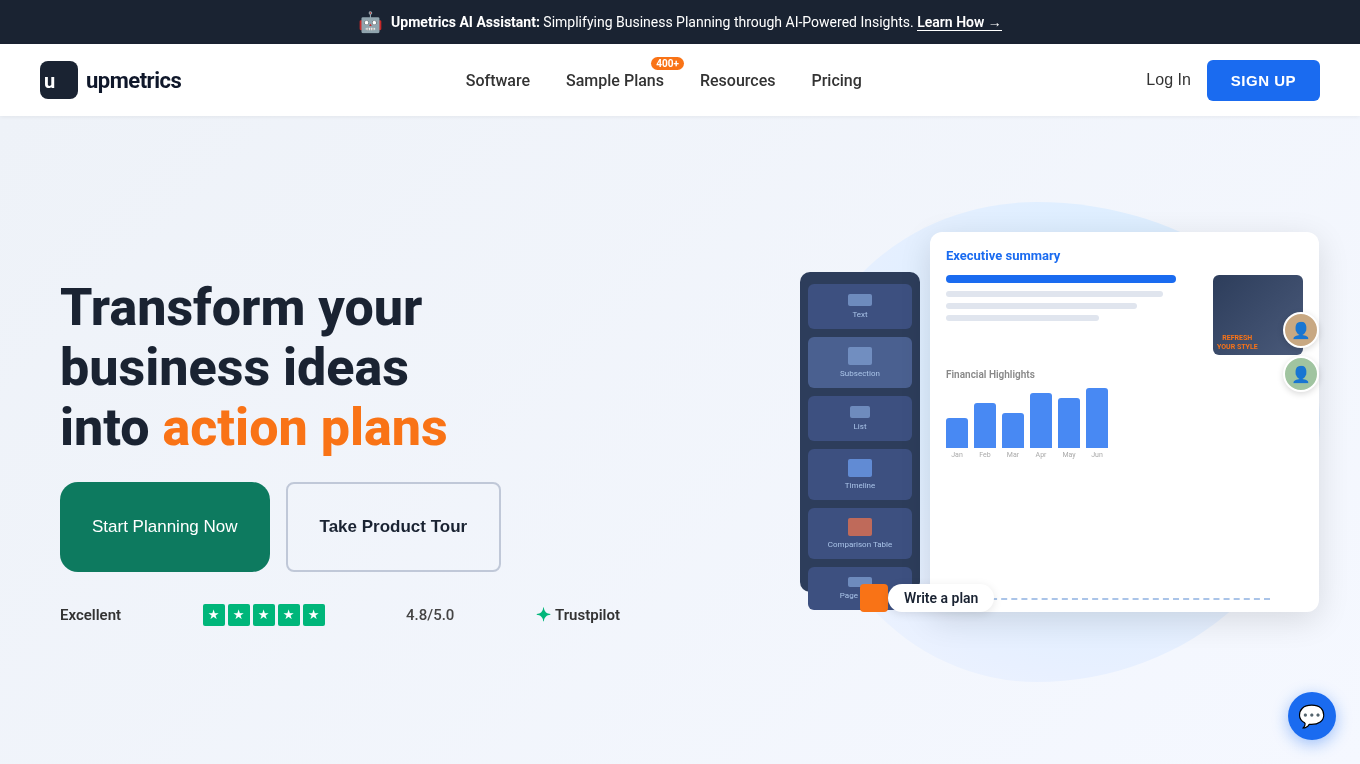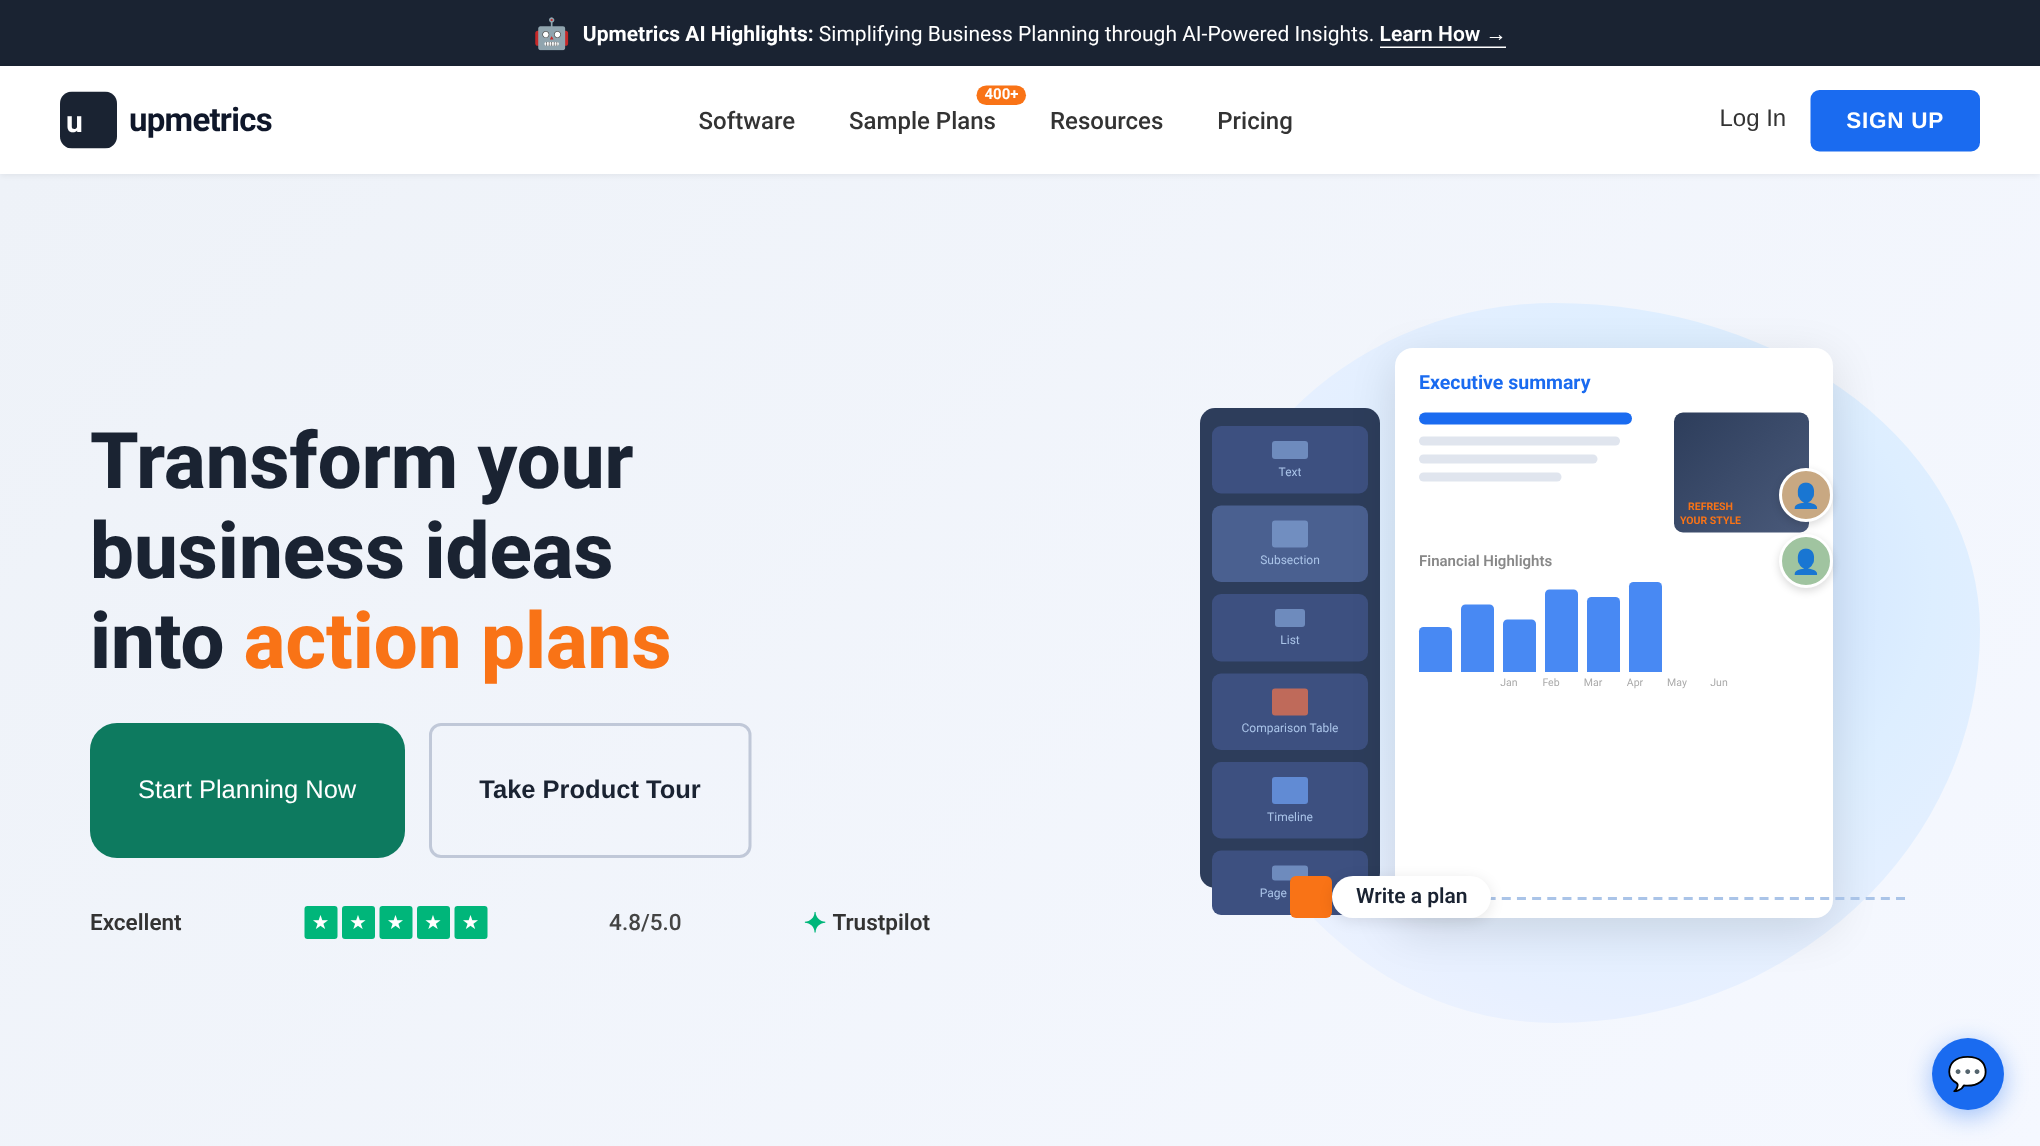--- a/index.html
+++ b/index.html
@@ -252,21 +252,21 @@
       color: #aac4e8;
       text-align: center;
     }
     .sidebar-item-mock.active {
       background: #4a6090;
     }
     .main-panel {
       position: absolute;
       left: 130px;
       top: 0;
-      width: 292px;
+      width: 389px;
       height: 380px;
       background: #fff;
       border-radius: 12px;
       padding: 16px;
       box-shadow: 0 8px 32px rgba(0,0,0,0.12);
     }
     .exec-summary-title {
       font-size: 13px;
       font-weight: 700;
       color: #1a6bf0;
@@ -334,21 +334,20 @@
     .bar {
       width: 22px;
       background: #1a6bf0;
       border-radius: 3px 3px 0 0;
       opacity: 0.8;
     }
     .chart-labels {
       display: flex;
       gap: 6px;
       margin-top: 3px;
-      justify-content: center;
     }
     .chart-label {
       width: 22px;
       font-size: 7px;
       color: #aaa;
       text-align: center;
     }
     .avatars-area {
       position: absolute;
       right: 0;
@@ -422,21 +421,21 @@
       color: #fff;
       font-size: 22px;
     }
   </style>
 </head>
 <body>
 
 <div class="top-banner">
   <span class="robot-icon">🤖</span>
   <span>
-    <strong>Upmetrics AI Highlights:</strong>
+    <strong>Upmetrics AI Assistant:</strong>
     <span> Simplifying Business Planning through AI-Powered Insights.</span>
     <a href="#">Learn How →</a>
   </span>
 </div>
 
 <nav class="navbar">
   <a class="logo" href="#">
     <svg class="logo-icon" viewBox="0 0 38 38" fill="none">
       <rect width="38" height="38" rx="8" fill="#1a2332"></rect>
       <text x="4" y="27" font-size="20" fill="white" font-weight="700">u</text>
@@ -505,26 +504,26 @@
         </div>
         <div class="sidebar-item-mock active">
           <div class="si-icon"></div>
           <span class="si-label">Subsection</span>
         </div>
         <div class="sidebar-item-mock">
           <div class="si-icon" style="height:12px;width:20px"></div>
           <span class="si-label">List</span>
         </div>
         <div class="sidebar-item-mock">
+          <div class="si-icon" style="background:#6a9ae8"></div>
+          <span class="si-label">Timeline</span>
+        </div>
+        <div class="sidebar-item-mock">
           <div class="si-icon" style="background:#e07050"></div>
           <span class="si-label">Comparison Table</span>
-        </div>
-        <div class="sidebar-item-mock">
-          <div class="si-icon" style="background:#6a9ae8"></div>
-          <span class="si-label">Timeline</span>
         </div>
         <div class="sidebar-item-mock">
           <div class="si-icon" style="height:10px"></div>
           <span class="si-label">Page Break</span>
         </div>
       </div>
 
       <div class="main-panel">
         <div class="exec-summary-title">Executive summary</div>
         <div class="content-area">

